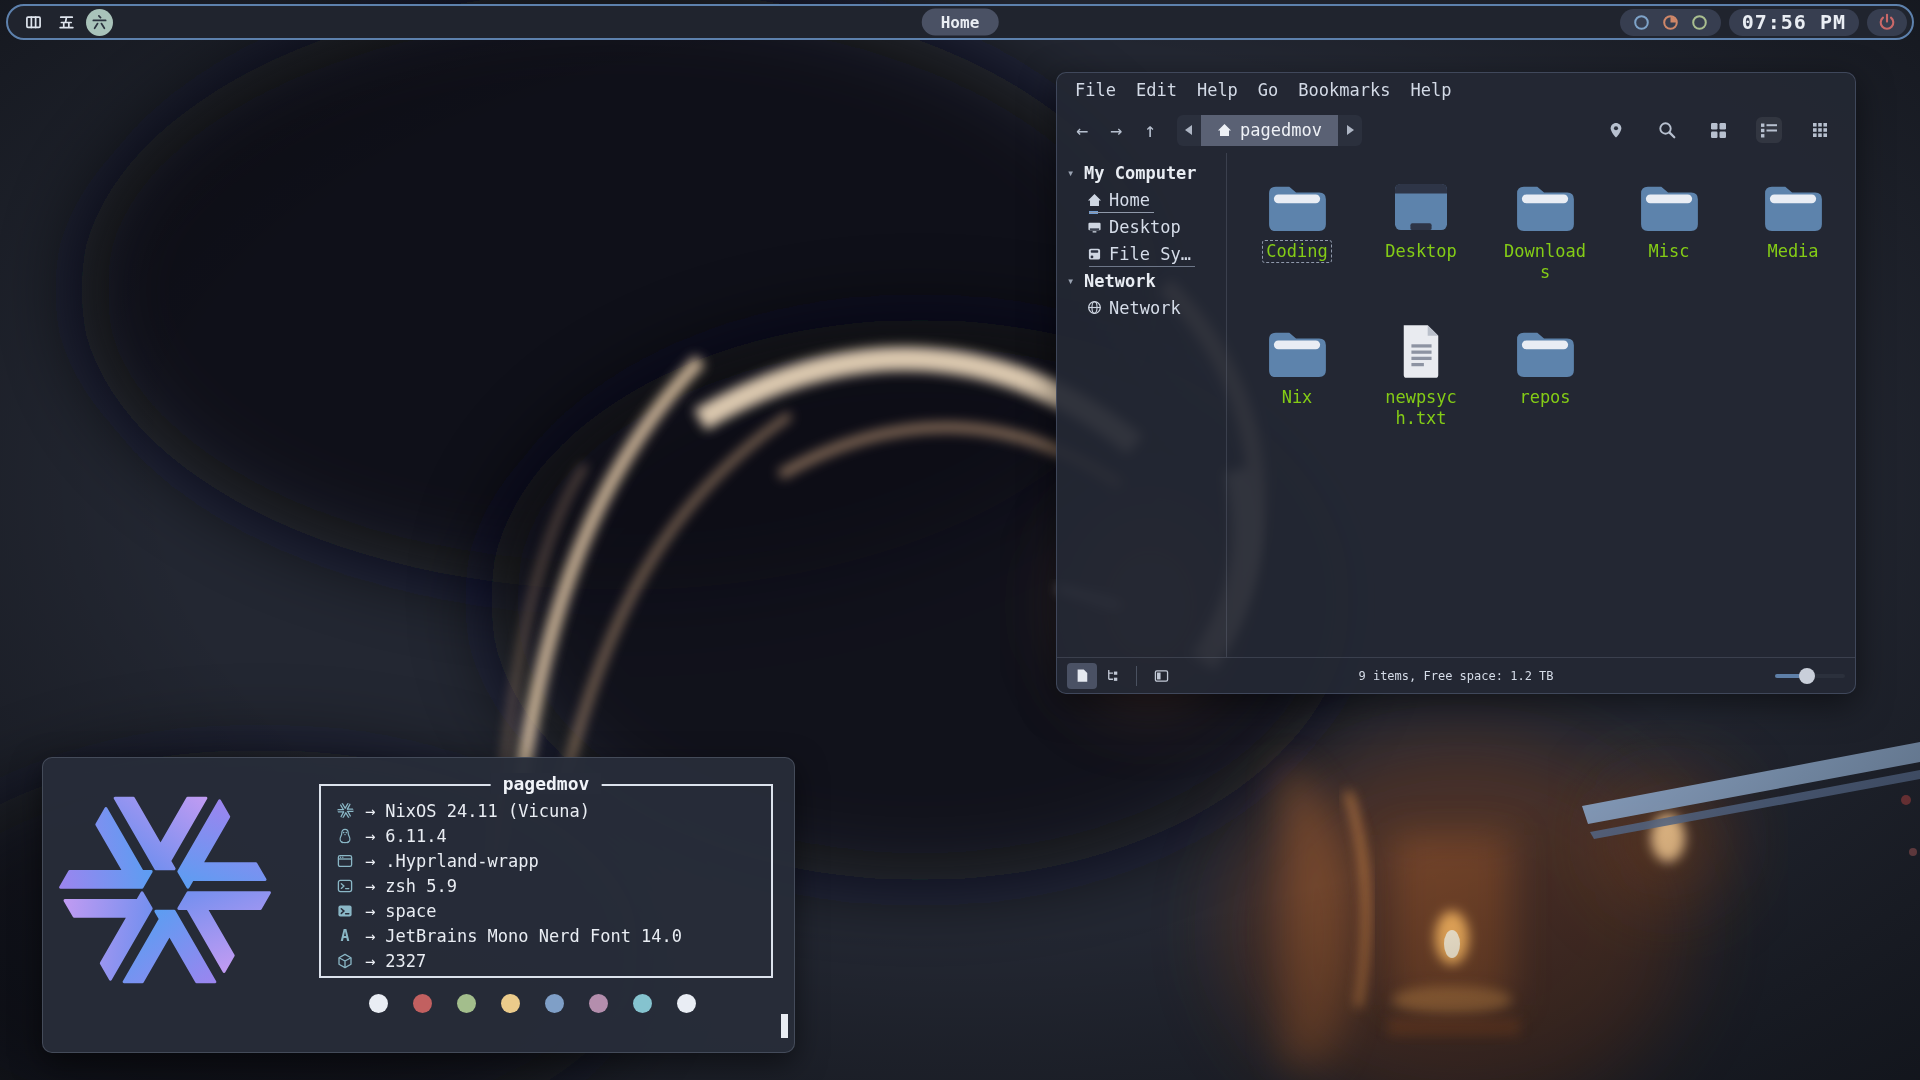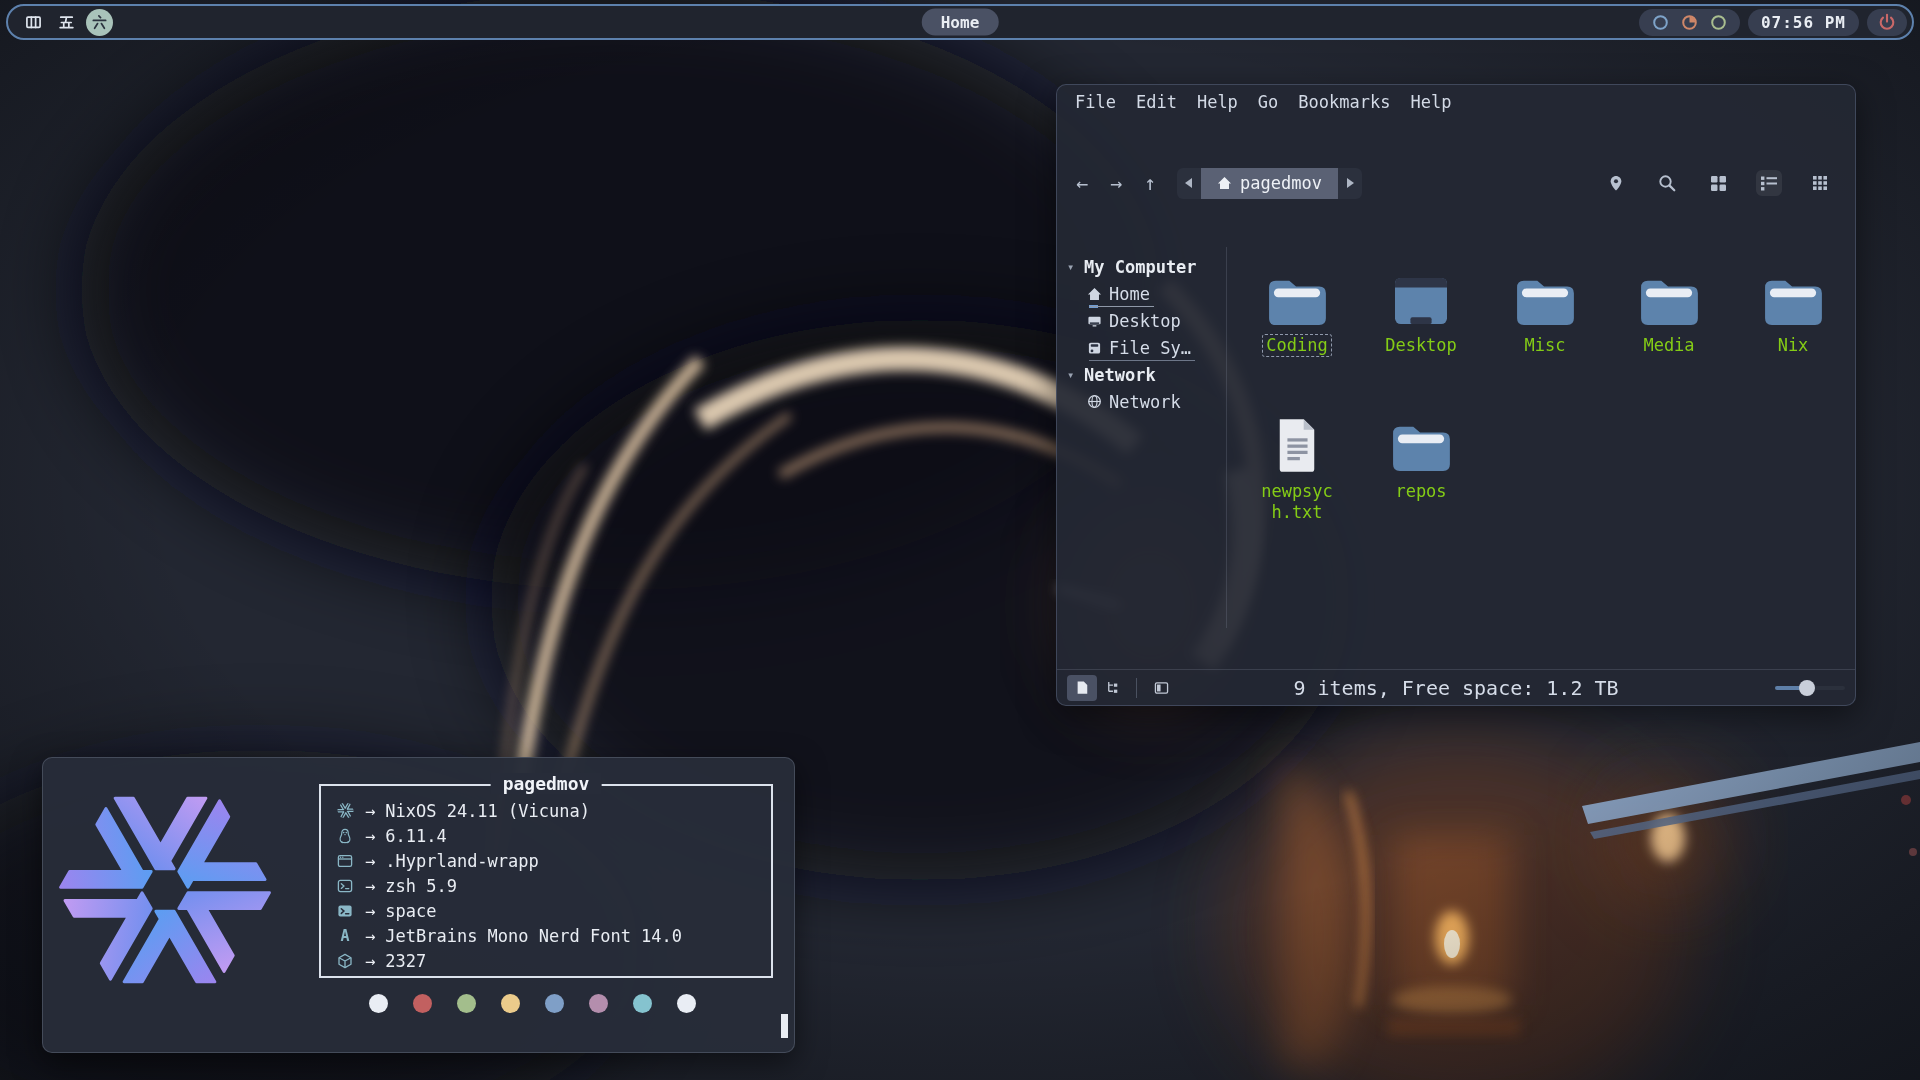--- a/index.html
+++ b/index.html
@@ -15,26 +15,26 @@
     display:flex; align-items:center; }
   .ws-group { display:flex; align-items:center; gap:6px; margin-left:12px; }
   .ws { width:27px; height:27px; border-radius:50%; display:flex; align-items:center; justify-content:center; }
   .ws.active { background:#a9c3ba; }
   .title-pill { position:absolute; left:50%; top:50%; transform:translate(-50%,-50%);
     background:#4a5164; border-radius:15px; padding:4px 19px; color:#e9edf3;
     font-weight:bold; font-size:16px; }
   .right-group { margin-left:auto; display:flex; align-items:center; gap:8px; margin-right:5px; }
   .pill { background:#373e50; border-radius:15px; display:flex; align-items:center; gap:12px;
     padding:4px 13px; height:27px; }
-  .clock { color:#e9edf3; font-weight:bold; font-size:16px; letter-spacing:1px; }
+  .clock { color:#e9edf3; font-weight:bold; font-size:20px; letter-spacing:1px; }
 
   
-  #fm { position:absolute; left:1056px; top:84px; width:800px; height:622px; z-index:20;
+  #fm { position:absolute; left:1056px; top:72px; width:800px; height:622px; z-index:20;
     background:rgba(35,40,52,0.93); border:1px solid rgba(90,100,125,0.55); border-radius:10px;
-    box-shadow:0 10px 34px rgba(0,0,0,0.5); display:flex; flex-direction:column; color:#d5dce8;gap:41px; }
+    box-shadow:0 10px 34px rgba(0,0,0,0.5); display:flex; flex-direction:column; color:#d5dce8; }
   .fm-menubar { height:34px; display:flex; align-items:center; padding:0 8px; flex:none; }
   .fm-menu-item { padding:4px 10px; font-size:17px; color:#d3dae6; border-radius:4px; }
   .fm-toolbar { height:46px; display:flex; align-items:center; padding:0 10px; gap:4px; flex:none; }
   .nav-btn { width:30px; height:30px; display:flex; align-items:center; justify-content:center;
     color:#b6bfce; font-size:20px; border-radius:5px; }
   .crumb-wrap { display:flex; align-items:center; background:#2b303d; border-radius:6px;
     height:31px; margin-left:8px; overflow:hidden; }
   .crumb-btn { width:24px; height:31px; display:flex; align-items:center; justify-content:center; }
   .crumb-seg { background:#5a6174; height:31px; display:flex; align-items:center; gap:8px;
     padding:0 16px; color:#eef1f6; font-size:17px; }
@@ -59,21 +59,21 @@
   .file-item { width:124px; height:146px; display:flex; flex-direction:column; align-items:center; }
   .file-icn { height:62px; display:flex; align-items:flex-end; justify-content:center; }
   .file-lbl { margin-top:7px; font-size:17px; line-height:21px; color:#84cc16; text-align:center; }
   .file-lbl span { display:inline-block; max-width:98px; word-break:break-all; padding:0 3px; border:1px dashed transparent; border-radius:3px; }
   .file-lbl span.sel { border-color:#9099ab; }
   .fm-status { height:36px; flex:none; border-top:1px solid rgba(130,140,160,0.25);
     display:flex; align-items:center; padding:0 10px; position:relative; }
   .st-btn { width:30px; height:26px; display:flex; align-items:center; justify-content:center; border-radius:4px; }
   .st-btn.active { background:#4a5164; }
   .st-sep { width:1px; height:20px; background:#4a5160; margin:0 9px; }
-  .st-text { position:absolute; left:50%; transform:translateX(-50%); font-size:20px; color:#d5dce8; white-space:nowrap; }
+  .st-text { position:absolute; left:50%; transform:translateX(-50%); font-size:12px; color:#d5dce8; white-space:nowrap; }
   .st-slider { margin-left:auto; width:70px; height:16px; position:relative; display:flex; align-items:center; }
   .st-track { width:100%; height:4px; border-radius:2px; background:#2b303c; }
   .st-fill { position:absolute; left:0; height:4px; border-radius:2px; background:#5e7fa8; }
   .st-knob { position:absolute; top:0; width:16px; height:16px; border-radius:50%; background:#c9cfda; margin-left:-8px; }
 
   
   #term { position:absolute; left:42px; top:757px; width:753px; height:296px; z-index:20;
     background:rgba(39,44,57,0.97); border:1px solid rgba(140,150,170,0.3); border-radius:10px;
     box-shadow:0 10px 30px rgba(0,0,0,0.5); color:#e9edf3; }
   .nix-logo { position:absolute; left:16px; top:26px; width:212px; height:212px; }
@@ -339,20 +339,29 @@
       </div>
       <div class="file-item">
         <div class="file-icn">
           <svg width="58" height="52" viewBox="0 0 60 54">
             <rect x="3" y="3" width="54" height="48" rx="6" fill="#5d83ac"></rect>
             <path d="M3 9 q0-6 6-6 h42 q6 0 6 6 v4 H3 Z" fill="#2e3547"></path>
             <rect x="19" y="44" width="22" height="7" rx="2" fill="#2e3547"></rect>
           </svg>
         </div>
         <div class="file-lbl"><span>Desktop</span></div>
+      </div>
+      <div class="file-item">
+        <div class="file-icn">
+          <svg width="62" height="52" viewBox="0 0 64 54">
+            <path d="M3 13 q0-7 7-7 h14 l7 6 h24 q7 0 7 7 v26 q0 7-7 7 H10 q-7 0-7-7 Z" fill="#5d83ac"></path>
+            <rect x="8" y="14" width="48" height="9" rx="4.5" fill="#e9edf4"></rect>
+          </svg>
+        </div>
+        <div class="file-lbl"><span>Downloads</span></div>
       </div>
       <div class="file-item">
         <div class="file-icn">
           <svg width="62" height="52" viewBox="0 0 64 54">
             <path d="M3 13 q0-7 7-7 h14 l7 6 h24 q7 0 7 7 v26 q0 7-7 7 H10 q-7 0-7-7 Z" fill="#5d83ac"></path>
             <rect x="8" y="14" width="48" height="9" rx="4.5" fill="#e9edf4"></rect>
           </svg>
         </div>
         <div class="file-lbl"><span>Misc</span></div>
       </div>

